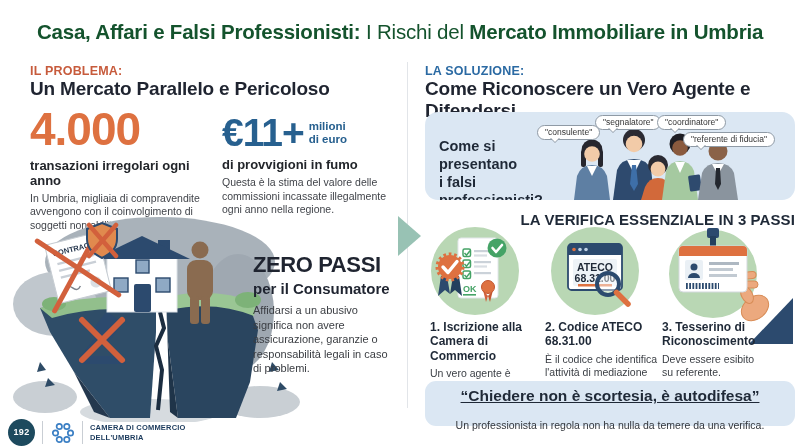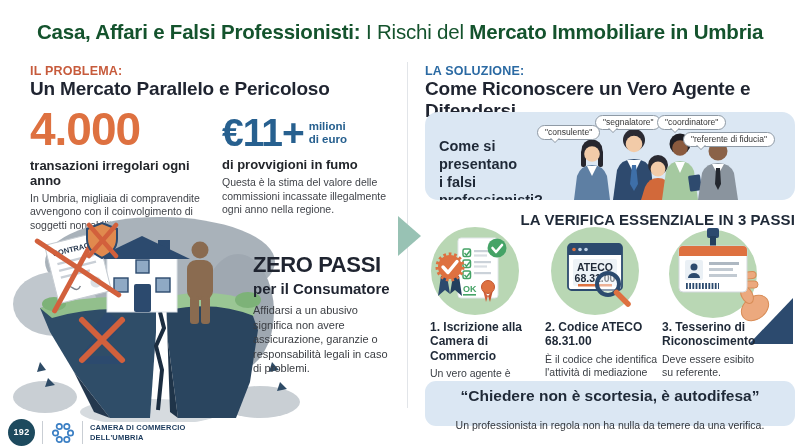--- a/index.html
+++ b/index.html
@@ -63,21 +63,21 @@
   .icon-wrap.i1 { left:428px; } .icon-wrap.i2 { left:548px; } .icon-wrap.i3 { left:663px; }
   .step { position:absolute; top:320px; }
   .step .st { font-size:12px; font-weight:bold; color:#1F2937; line-height:1.2; }
   .step .sd { margin-top:4px; font-size:10.5px; color:#3A3E44; line-height:1.28; }
   .step.s1 { left:430px; width:112px; }
   .step.s2 { left:545px; width:116px; }
   .step.s3 { left:662px; width:100px; }
   
   .quote { position:absolute; left:425px; top:381px; width:370px; height:45px;
            background:#DBE7F3; border-radius:11px; text-align:center; }
-  .quote .q { margin-top:6px; font-size:15.5px; font-weight:bold; color:#1F2937; }
+  .quote .q { margin-top:6px; font-size:15.5px; font-weight:bold; color:#1F2937;text-decoration:underline; }
   .quote .s { margin-top:14px; font-size:10.5px; color:#33373D; }
   
   .badge { position:absolute; left:8px; top:419px; width:27px; height:27px; border-radius:50%;
            background:#1D4A5E; color:#fff; font-size:9px; font-weight:bold;
            text-align:center; line-height:27px; letter-spacing:.3px; }
   .f-div { position:absolute; top:421px; width:1px; height:23px; background:#C9CED4; }
   .f-div.d1 { left:42px; } .f-div.d2 { left:82px; }
   .flower { position:absolute; left:50px; top:420px; }
   .org { position:absolute; left:90px; top:423px; font-size:7.5px; font-weight:bold;
          color:#1B3A5C; line-height:1.3; letter-spacing:.2px; }

